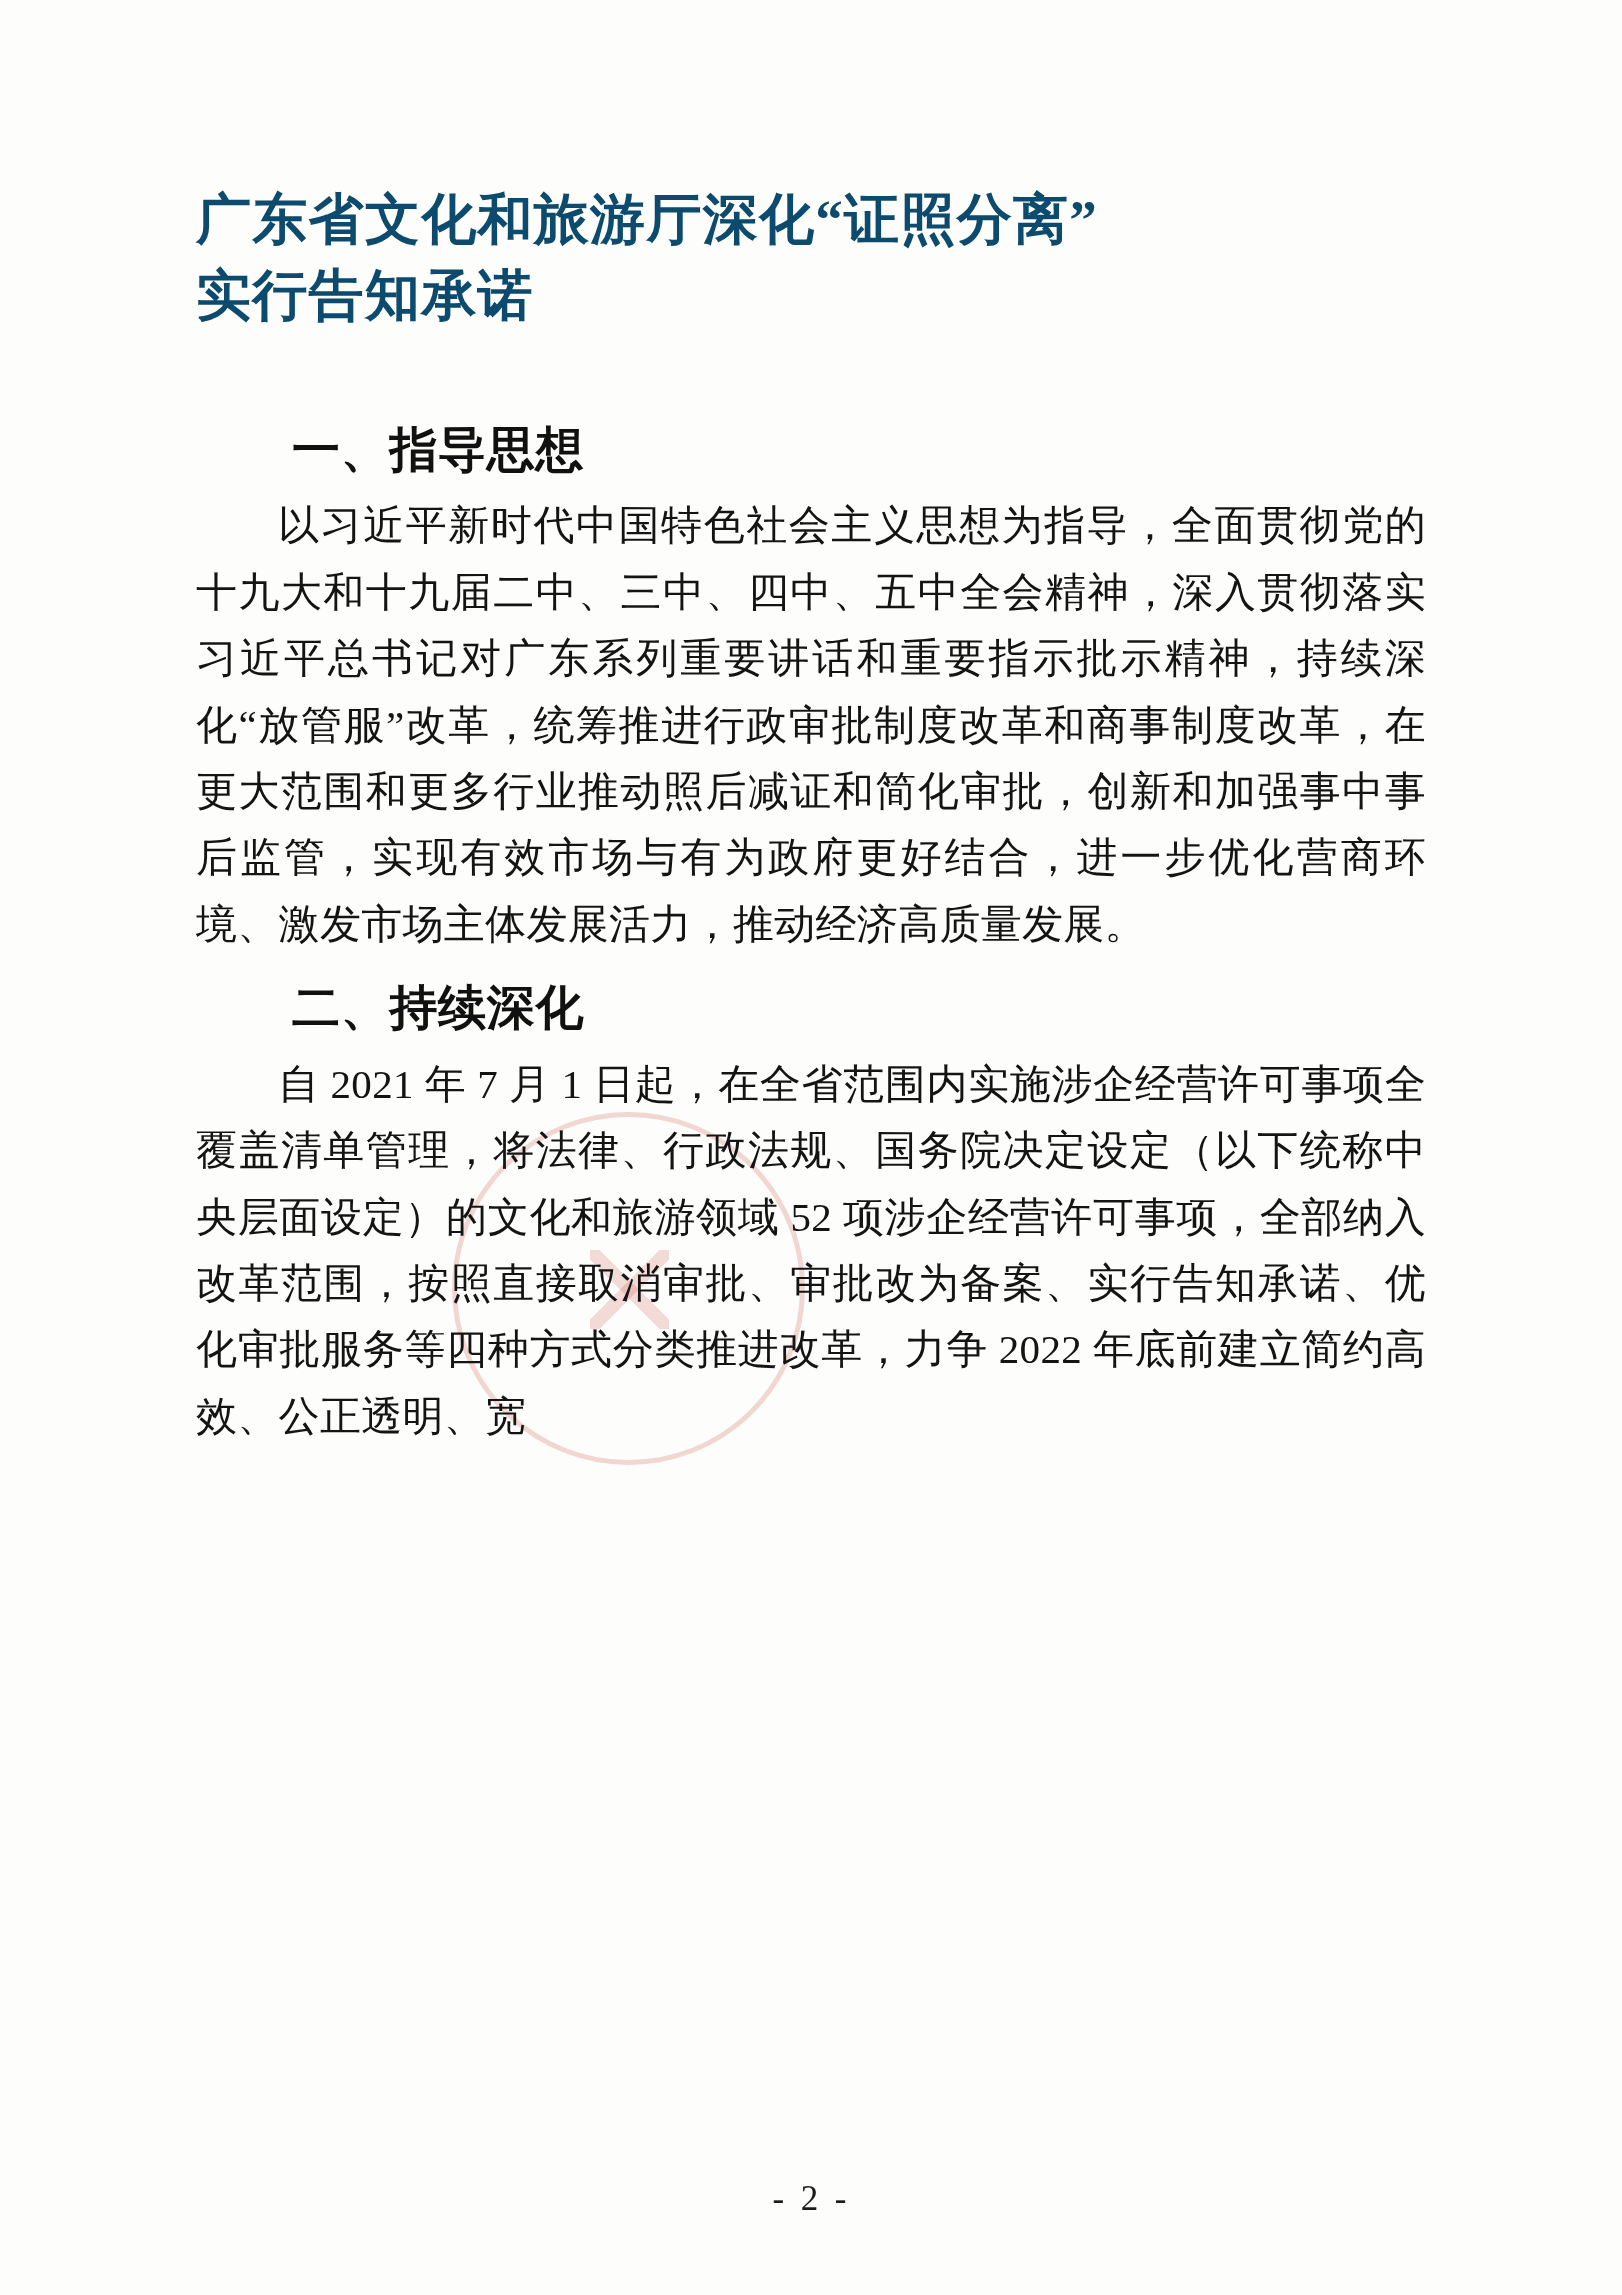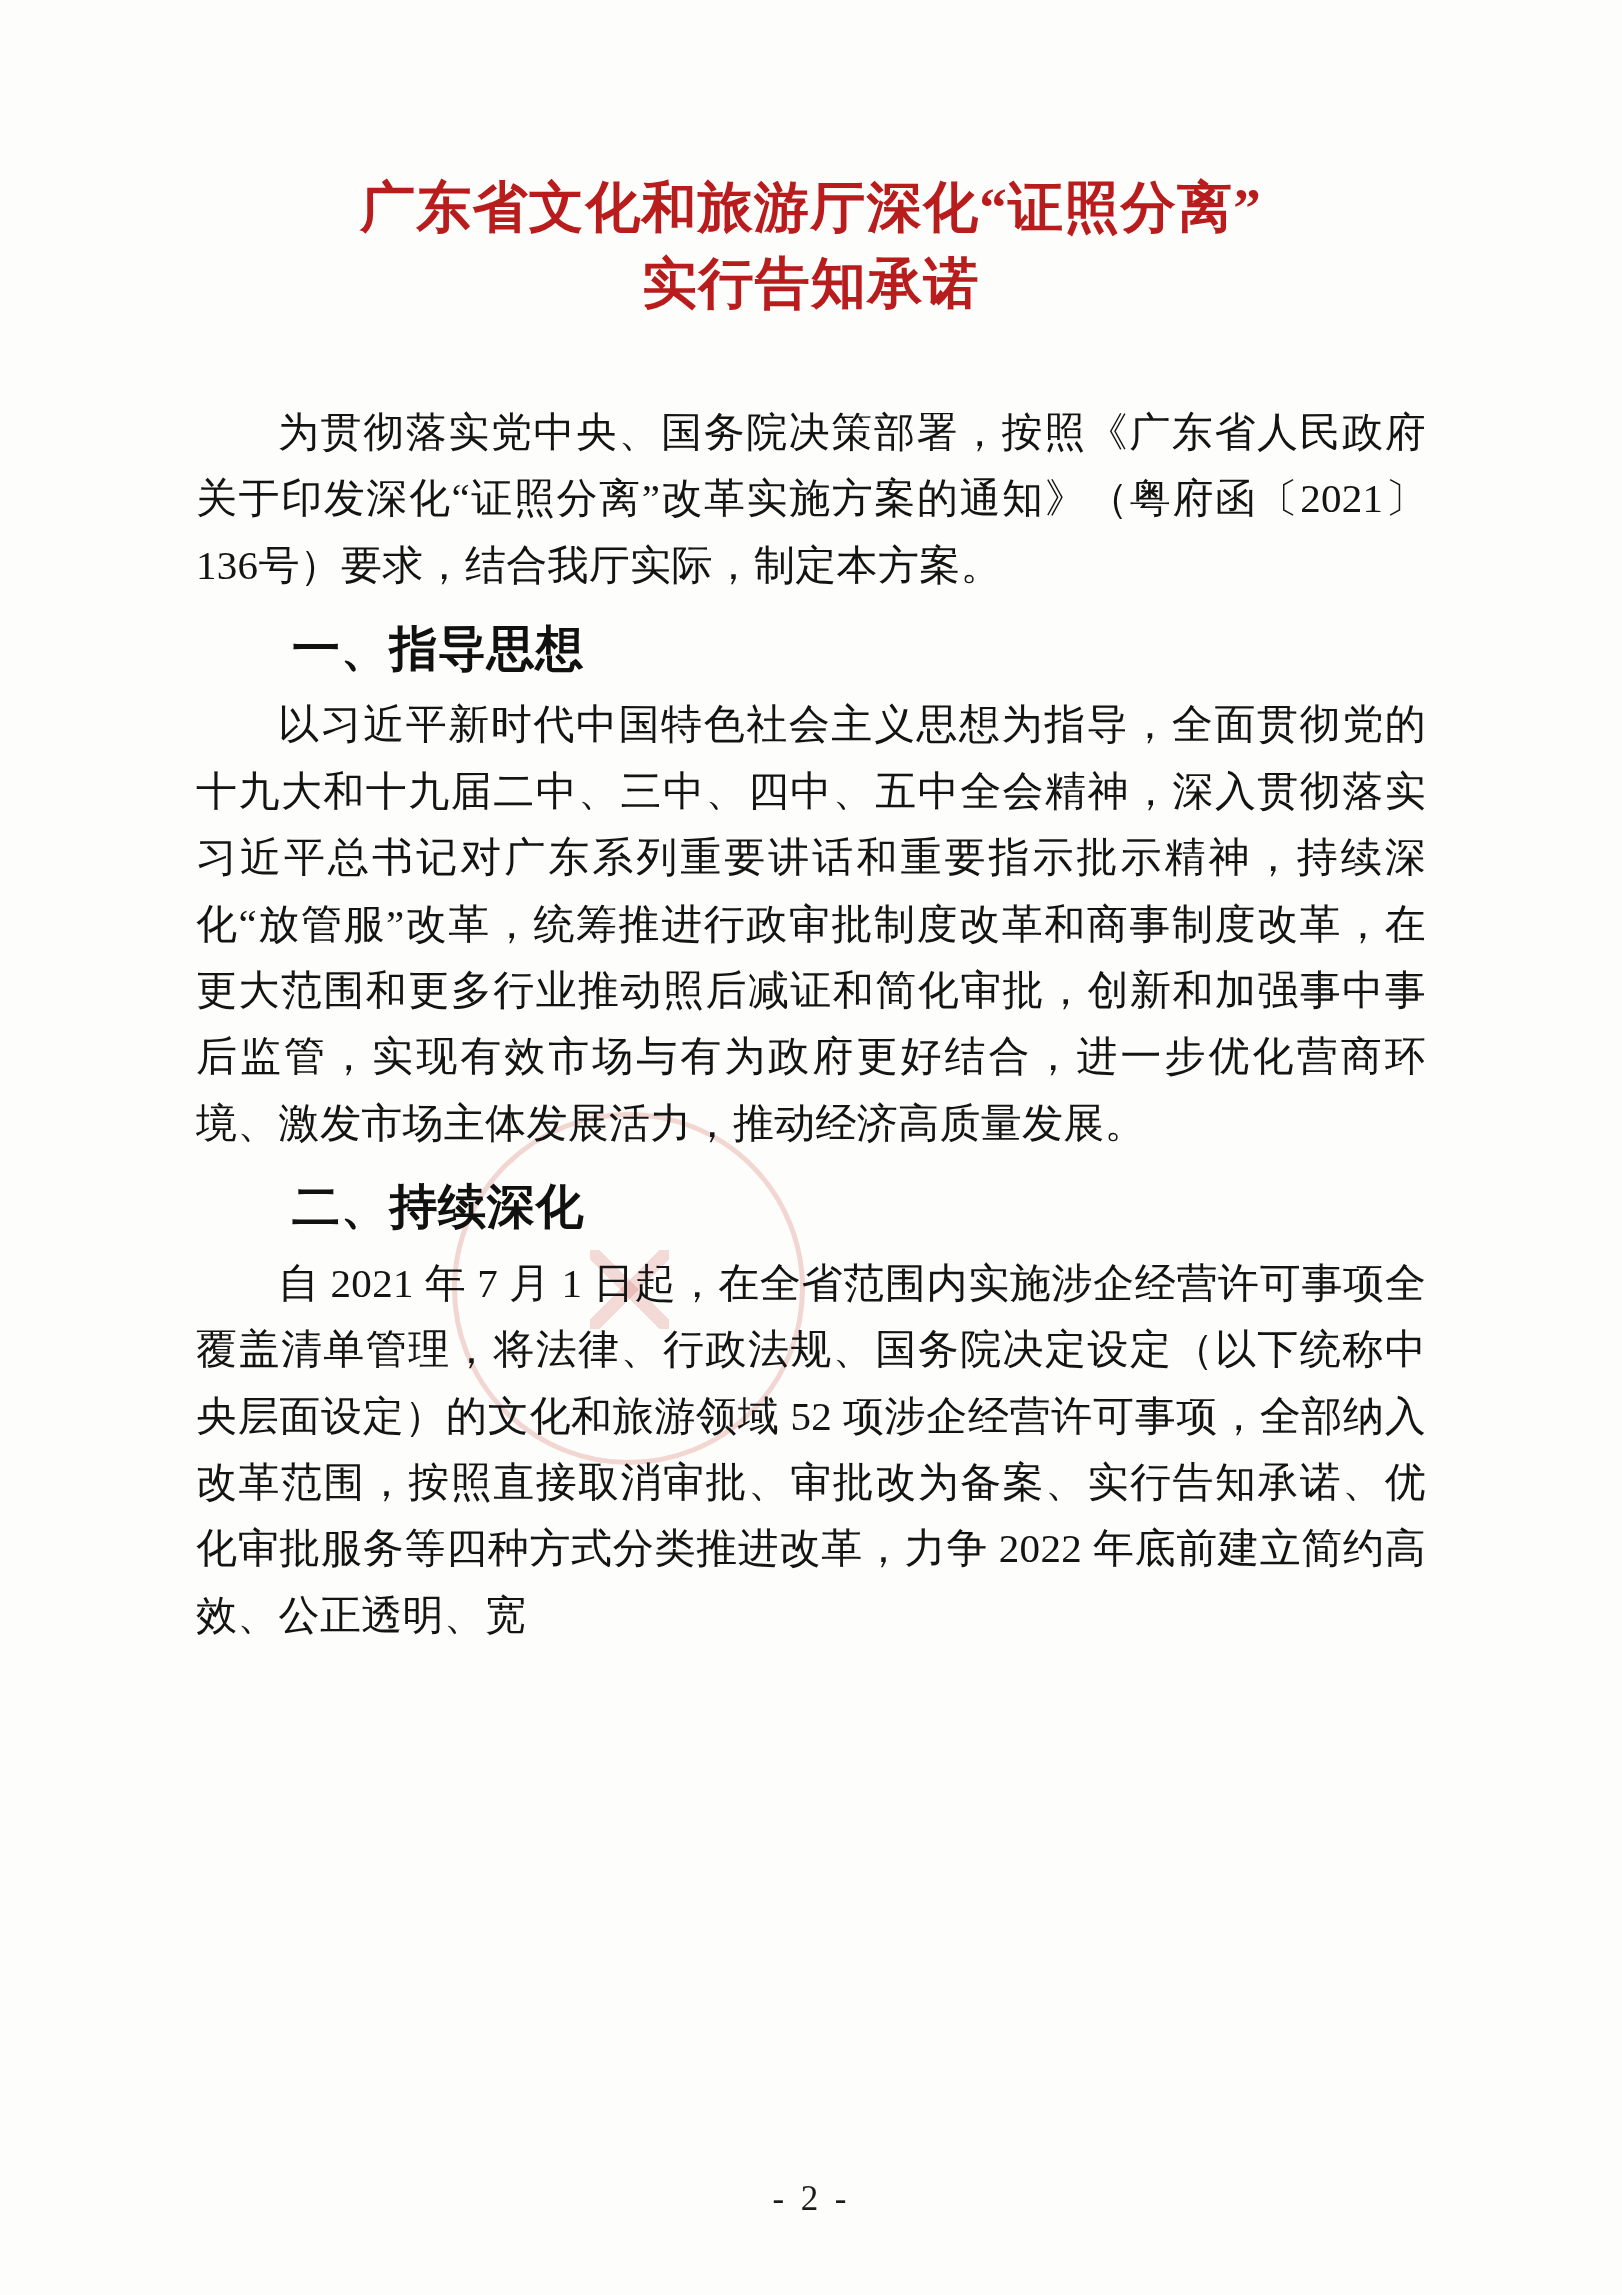--- a/index.html
+++ b/index.html
@@ -48,28 +48,28 @@
   }
 
   .content {
     position: absolute;
     left: 196px;
     top: 170px;
     width: 1230px;
   }
 
   .doc-title {
-    text-align: center;
+    text-align: left;
     font-family: "Liberation Serif", "DejaVu Serif", serif;
     font-weight: bold;
     font-size: 55px;
     line-height: 1.38;
     letter-spacing: 1.3px;
-    color: #b91c1c;
-    margin: 0 0 0 0;
+    color: #0c4a6e;
+    margin: 12px 0 0 0;
   }
   .doc-title .line {
     display: block;
   }
 
   .body-block {
     margin-top: 77px;
   }
 
   p.para {
@@ -114,21 +114,20 @@
   <div class="seal"></div>
 
   <div class="content">
 
     <h1 class="doc-title">
       <span class="line">广东省文化和旅游厅深化“证照分离”</span>
       <span class="line">实行告知承诺</span>
     </h1>
 
     <div class="body-block">
-      <p class="para">为贯彻落实党中央、国务院决策部署，按照《广东省人民政府关于印发深化“证照分离”改革实施方案的通知》（粤府函〔2021〕136号）要求，结合我厅实际，制定本方案。</p>
 
       <h2 class="section-heading">一、指导思想</h2>
 
       <p class="para">以习近平新时代中国特色社会主义思想为指导，全面贯彻党的十九大和十九届二中、三中、四中、五中全会精神，深入贯彻落实习近平总书记对广东系列重要讲话和重要指示批示精神，持续深化“放管服”改革，统筹推进行政审批制度改革和商事制度改革，在更大范围和更多行业推动照后减证和简化审批，创新和加强事中事后监管，实现有效市场与有为政府更好结合，进一步优化营商环境、激发市场主体发展活力，推动经济高质量发展。</p>
 
       <h2 class="section-heading">二、持续深化</h2>
 
       <p class="para">自 2021 年 7 月 1 日起，在全省范围内实施涉企经营许可事项全覆盖清单管理，将法律、行政法规、国务院决定设定（以下统称中央层面设定）的文化和旅游领域 52 项涉企经营许可事项，全部纳入改革范围，按照直接取消审批、审批改为备案、实行告知承诺、优化审批服务等四种方式分类推进改革，力争 2022 年底前建立简约高效、公正透明、宽</p>
     </div>
 

